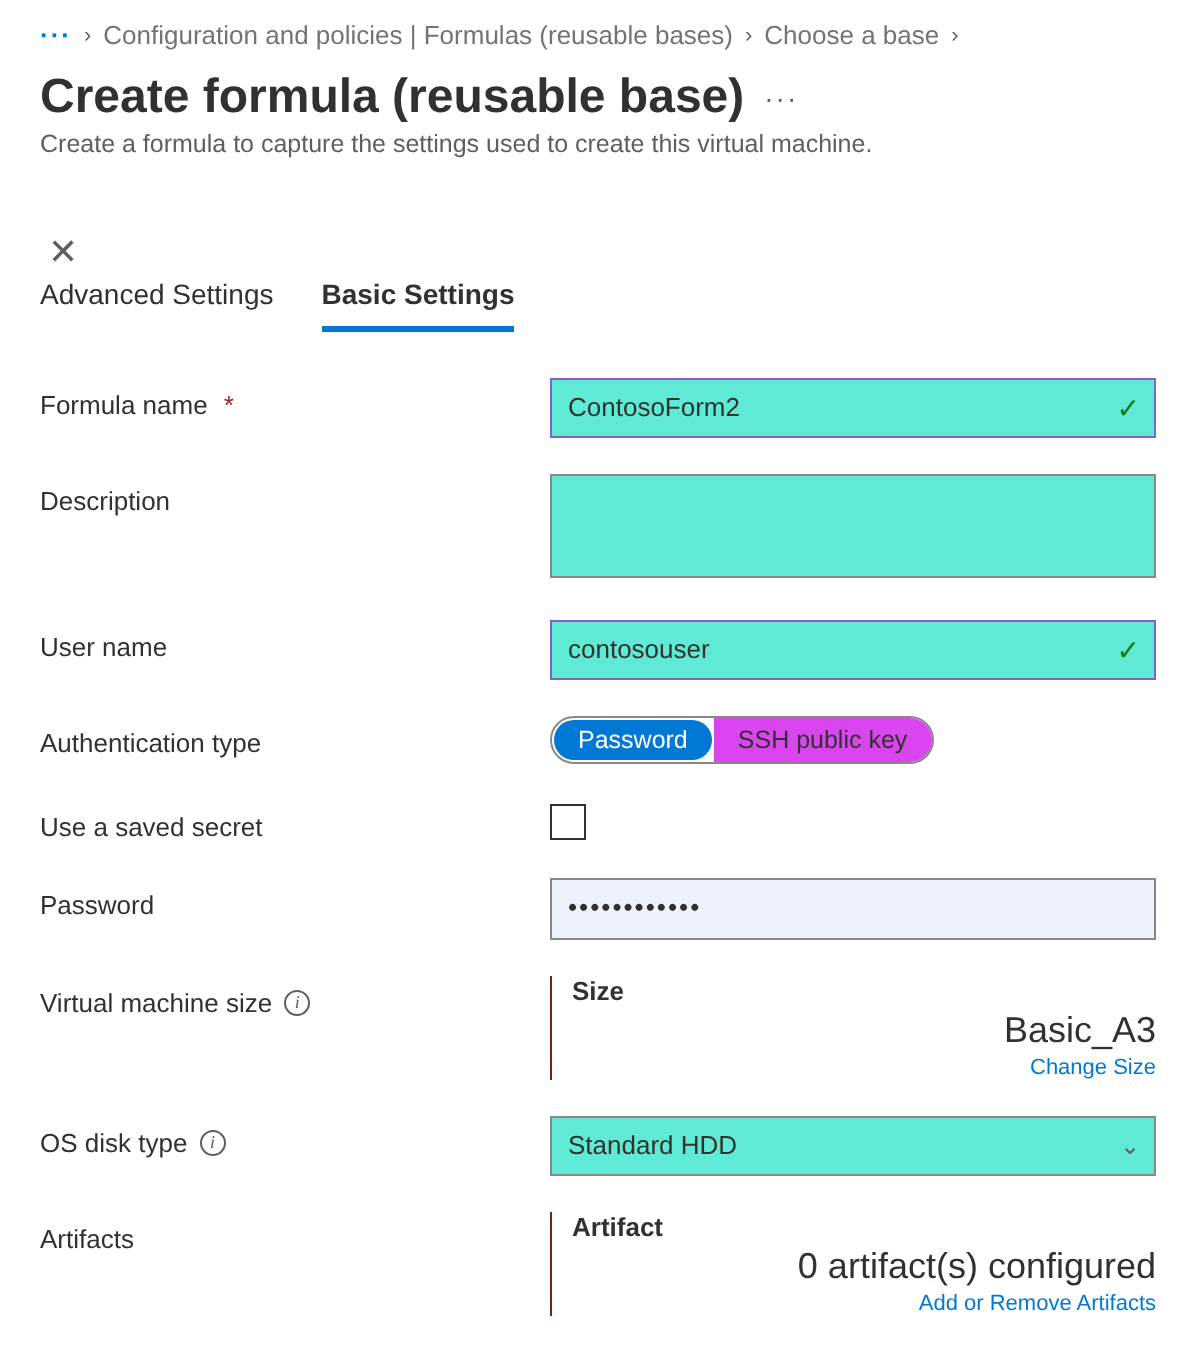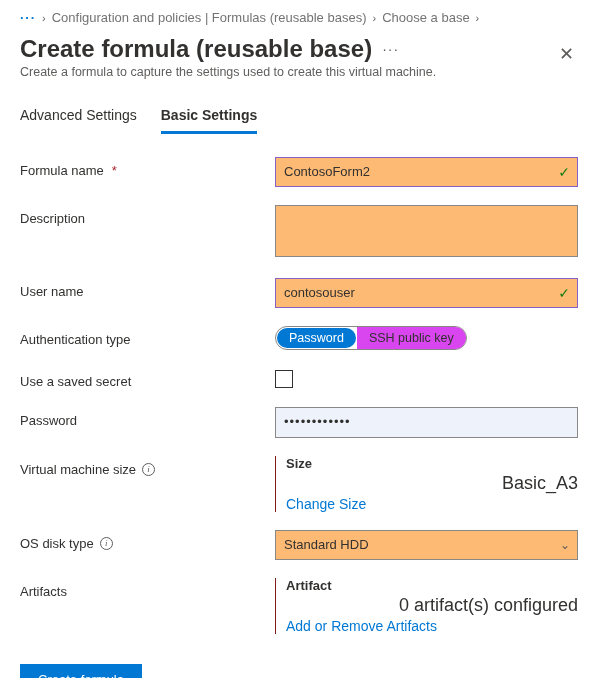--- a/index.html
+++ b/index.html
@@ -21,20 +21,21 @@
     margin-bottom: 10px;
     white-space: nowrap;
   }
   .breadcrumb .ellipsis { color: #0078d4; letter-spacing: 1px; font-weight: 600;}
   .breadcrumb .chev { color: #605e5c; font-size: 11px; }
   .breadcrumb a { color: #737373; text-decoration: none; }
   .header-row {
     display: flex;
     align-items: flex-start;
     justify-content: space-between;
+    flex-direction: column;
   }
   h1 {
     font-size: 24px;
     font-weight: 600;
     margin: 0 0 2px 0;
     display: flex;
     align-items: center;
     gap: 10px;
   }
   .title-ellipsis { color: #605e5c; font-size: 14px; letter-spacing:1px; font-weight:400;}
@@ -95,21 +96,21 @@
     font-family: Georgia, serif;
   }
   .form-control { flex: 1; }
   .text-input, .select-input, textarea.text-input {
     width: 100%;
     border: 1px solid #8a8886;
     padding: 5px 28px 5px 8px;
     font-size: 13px;
     font-family: inherit;
     outline: none;
-    background: #fdba74;
+    background: #5eead4;
     color: #323130;
     line-height: 1.4;
   }
   .text-input.valid { border-color: #8661c5; }
   textarea.text-input { height: 52px; resize: none; padding-right:8px;}
   .input-wrap { position: relative; }
   .check-mark {
     position: absolute;
     right: 8px;
     top: 50%;
@@ -145,21 +146,21 @@
     border-color: #8a8886;
     background: #eef3fb;
     letter-spacing: 1px;
   }
   .info-block {
     border-left: 1px solid #7f1d1d;
     padding: 0 0 0 10px;
   }
   .info-block .hd { font-weight: 600; font-size: 13px; }
   .info-block .val { font-size: 18px; margin: 2px 0; text-align: right; }
-  .info-block .link { color: #0078d4; font-size: 14px; cursor: pointer; }
+  .info-block .link { color: #0078d4; font-size: 11px; cursor: pointer; text-align: right; }
   .select-wrap { position: relative; }
   .select-chev {
     position: absolute; right: 8px; top: 50%; transform: translateY(-50%);
     pointer-events: none; color: #605e5c; font-size: 12px;
   }
   .primary-btn {
     background: #0078d4;
     color: #fff;
     border: none;
     padding: 8px 18px;

